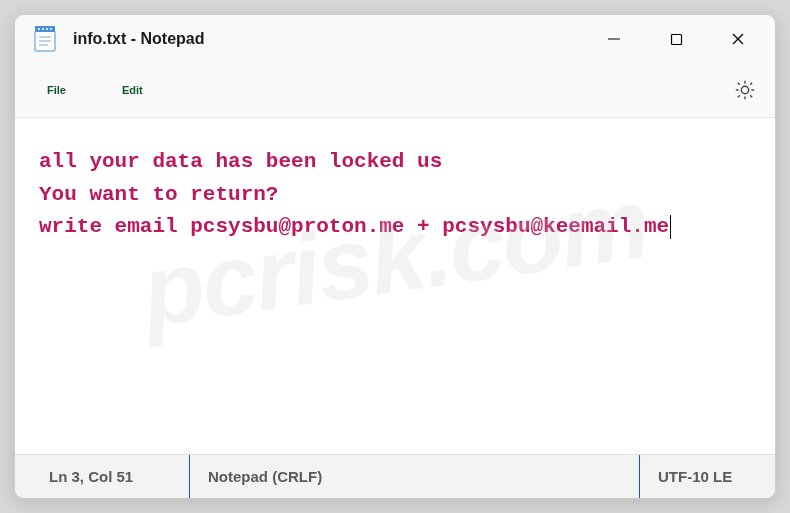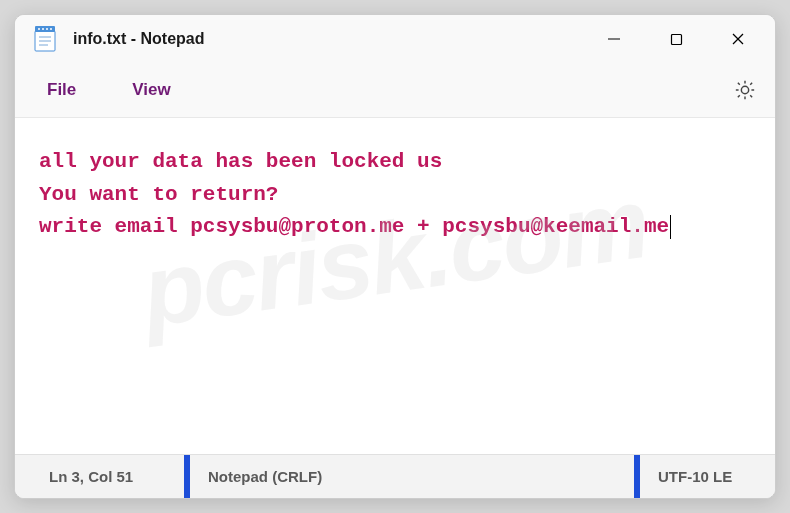--- a/index.html
+++ b/index.html
@@ -63,22 +63,22 @@
     .menubar {
       height: 54px;
       display: flex;
       align-items: center;
       padding: 0 8px;
       background: #f9f9f9;
       gap: 8px;
     }
     .menu-item {
       padding: 8px 24px;
-      font-size: 17px;
-      color: #701a75;
+      font-size: 11px;
+      color: #14532d;
       cursor: pointer;
       border-radius: 6px;
     }
     .menu-spacer {
       flex: 1;
     }
     .settings-btn {
       width: 44px;
       height: 40px;
       display: flex;
@@ -114,21 +114,21 @@
       background: #f3f3f3;
       border-top: 1px solid #e0e0e0;
       font-size: 15px;
       color: #5a5a5a;
     }
     .status-cell {
       padding: 0 18px;
       height: 100%;
       display: flex;
       align-items: center;
-      border-right: 6px solid #1d4ed8;
+      border-right: 1px solid #1d4ed8;
     }
     .status-cell:last-child {
       border-right: none;
     }
     .status-cell.pos {
       width: 175px;
       padding-left: 34px;
     }
     .status-cell.zoom {
       width: 140px;
@@ -188,21 +188,21 @@
         <svg width="14" height="14" viewBox="0 0 14 14">
             <line x1="2" y1="2" x2="12" y2="12" stroke="#000" stroke-width="1.2"></line>
             <line x1="12" y1="2" x2="2" y2="12" stroke="#000" stroke-width="1.2"></line>
           </svg>
       </div>
     </div>
   </div>
 
   <div class="menubar">
     <div class="menu-item">File</div>
-    <div class="menu-item">View</div>
+    <div class="menu-item">Edit</div>
     <div class="menu-spacer"></div>
     <div class="settings-btn">
       <svg width="22" height="22" viewBox="0 0 24 24">
         <path fill="none" stroke="#444" stroke-width="1.6" d="M12 8a4 4 0 100 8 4 4 0 000-8z"></path>
         <path fill="none" stroke="#444" stroke-width="1.6" d="M12 2v3M12 19v3M4.2 4.2l2.1 2.1M17.7 17.7l2.1 2.1M2 12h3M19 12h3M4.2 19.8l2.1-2.1M17.7 6.3l2.1-2.1"></path>
       </svg>
     </div>
   </div>
 
   <div class="editor"><span>all your data has been locked us

